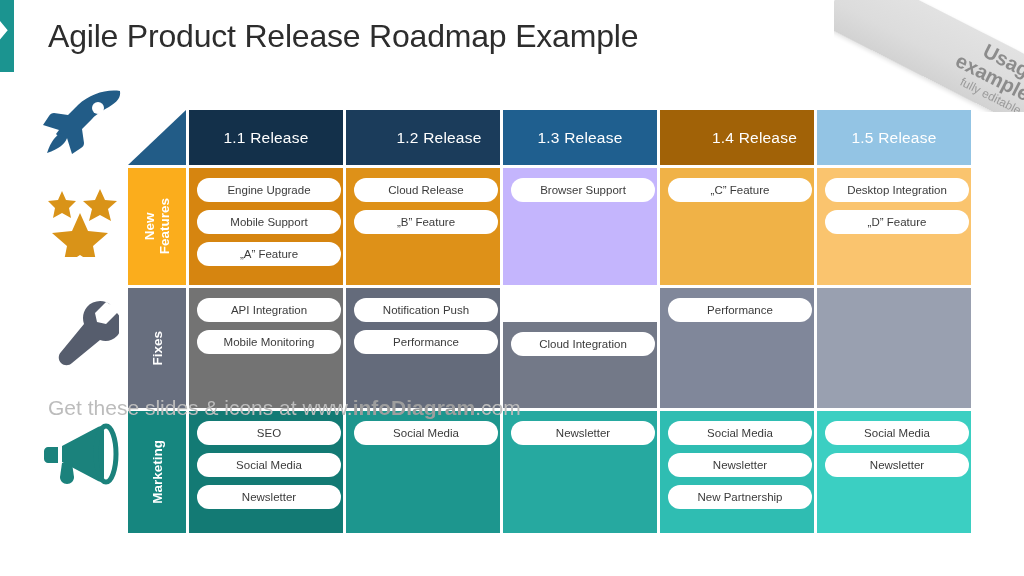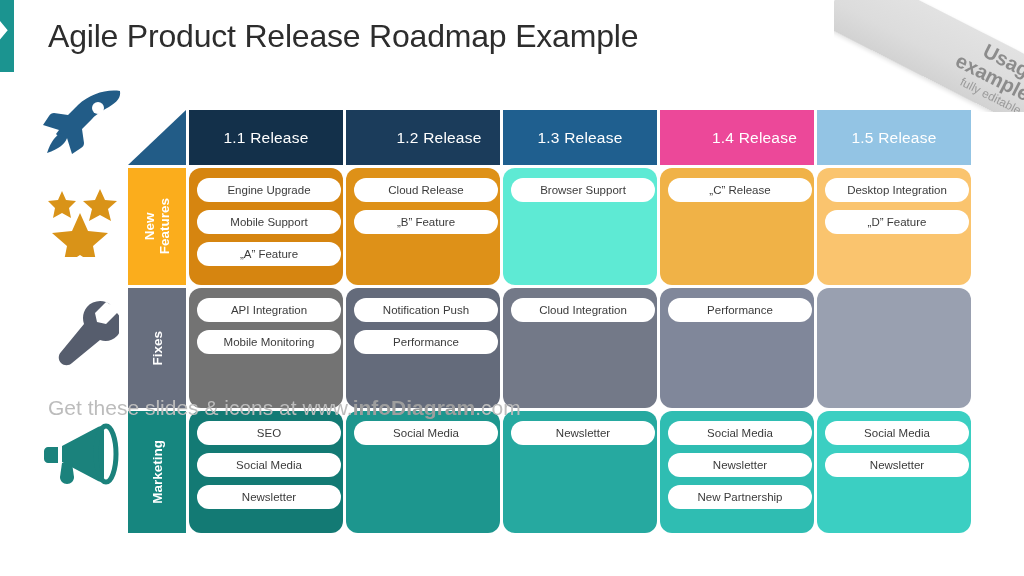--- a/index.html
+++ b/index.html
@@ -95,21 +95,21 @@
 
   
   .hdr {
     display: flex; align-items: center; justify-content: center;
     color: #ffffff; font-size: 15.5px; font-weight: 400;
     letter-spacing: 0.2px;
   }
   .hdr.h1 { background: #13304A; }
   .hdr.h2 { background: #1B3C5B; padding-left: 32px; }
   .hdr.h3 { background: #1F5F8F; }
-  .hdr.h4 { background: #ec4899; padding-left: 35px; }
+  .hdr.h4 { background: #a16207; padding-left: 35px; }
   .hdr.h5 { background: #93C4E4; }
 
   
   .rowlabel {
     display: flex; align-items: center; justify-content: center;
     color: #ffffff; font-size: 13.5px; font-weight: bold;
   }
   .rowlabel span {
     writing-mode: vertical-rl;
     transform: rotate(180deg);
@@ -119,34 +119,33 @@
   }
   .rowlabel.lbl-features  { background: #FBAD1C; }
   .rowlabel.lbl-fixes     { background: #676E7E; }
   .rowlabel.lbl-marketing { background: #16867F; }
 
   
   .body-cell {
     padding: 10px 2px 0 8px;
     display: flex; flex-direction: column; align-items: flex-end;
     gap: 8px;
-    border-radius: 12px;
   }
 
   
   .feat1 { background: #D68510; }
   .feat2 { background: #DE9118; }
-  .feat3 { background: #5eead4; }
+  .feat3 { background: #c4b5fd; }
   .feat4 { background: #F0B247; }
   .feat5 { background: #FAC46E; }
 
   
   .fix1 { background: #737373; }
   .fix2 { background: #646B7B; }
-  .fix3 { background: #737988; }
+  .fix3 { background: #737988; margin-top: 34px; }
   .fix4 { background: #80879A; }
   .fix5 { background: #99A0B0; }
 
   
   .mkt1 { background: #137A74; }
   .mkt2 { background: #1D968E; }
   .mkt3 { background: #26A9A0; }
   .mkt4 { background: #2FBDB2; }
   .mkt5 { background: #3BCFC2; }
 
@@ -253,21 +252,21 @@
         <div class="pill">„A” Feature</div>
       </div>
     <div class="cell body-cell feat2">
         <div class="pill">Cloud Release</div>
         <div class="pill">„B” Feature</div>
       </div>
     <div class="cell body-cell feat3">
         <div class="pill">Browser Support</div>
       </div>
     <div class="cell body-cell feat4">
-        <div class="pill">„C” Release</div>
+        <div class="pill">„C” Feature</div>
       </div>
     <div class="cell body-cell feat5">
         <div class="pill">Desktop Integration</div>
         <div class="pill">„D” Feature</div>
       </div>
 
     <div class="cell rowlabel lbl-fixes">
       <span>Fixes</span>
     </div>
     <div class="cell body-cell fix1">

